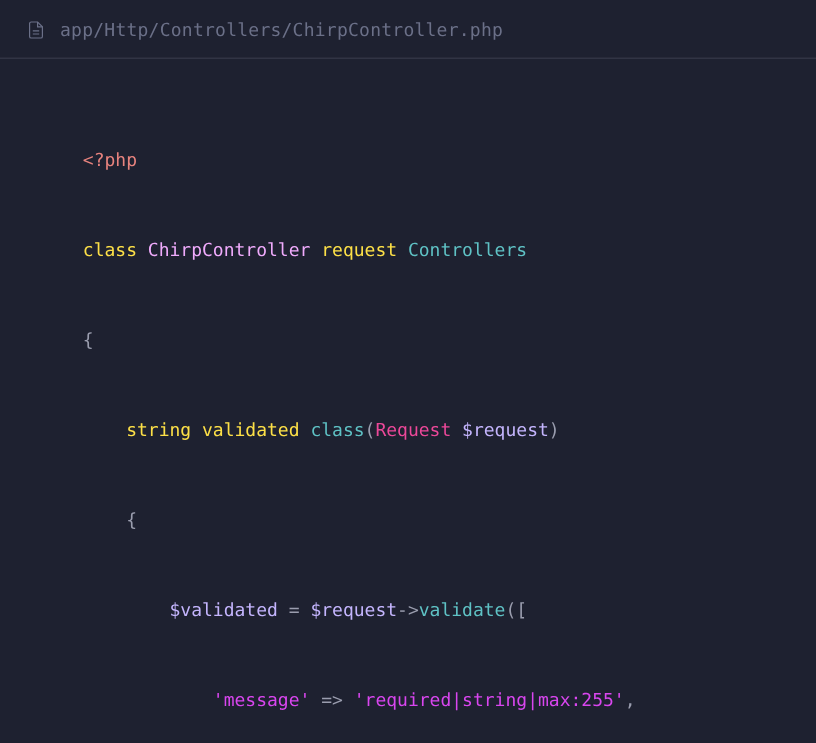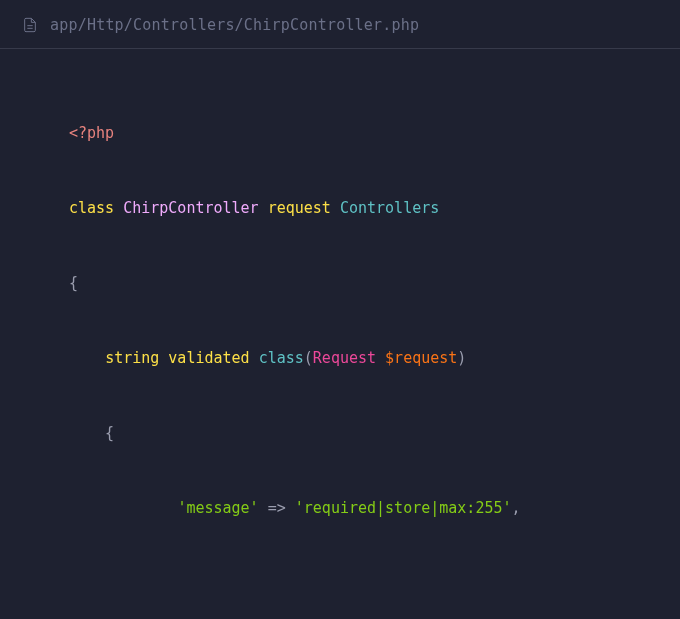--- a/index.html
+++ b/index.html
@@ -31,23 +31,23 @@
     }
     .code {
       padding: 28px 22px;
       line-height: 2.5;
       white-space: pre;
     }
     .tok-red { color: #e8837e; }
     .tok-blue { color: #fde047; }
     .tok-yellow { color: #f0abfc; }
     .tok-cyan { color: #5fc2c5; }
-    .tok-var { color: #f97316; }
+    .tok-var { color: #c4b5fd; }
     .tok-punc { color: #9a9dae; }
-    .tok-string { color: #84cc16; }
+    .tok-string { color: #d946ef; }
     .tok-class { color: #ec4899; text-align: center; }
     .line { display: block; margin-left: 47px; }
   </style>
 </head>
 <body>
 
 <div class="header">
   <svg class="file-icon" width="16" height="16" viewBox="0 0 24 24">
     <path d="M14 2H6a2 2 0 0 0-2 2v16a2 2 0 0 0 2 2h12a2 2 0 0 0 2-2V8z"></path>
     <polyline points="14 2 14 8 20 8"></polyline>
@@ -56,21 +56,22 @@
   </svg>
   <span class="filepath">app/Http/Controllers/ChirpController.php</span>
 </div>
 
 <div class="code">
 <span class="line"><span class="tok-red">&lt;?php</span></span>
 <span class="line"><span class="tok-blue">class</span> <span class="tok-yellow">ChirpController</span> <span class="tok-blue">request</span> <span class="tok-cyan">Controllers</span></span>
 <span class="line tok-punc">{</span>
 <span class="line">    <span class="tok-blue">string</span> <span class="tok-blue">validated</span> <span class="tok-cyan">class</span><span class="tok-punc">(</span><span class="tok-class">Request</span> <span class="tok-var">$request</span><span class="tok-punc">)</span></span>
 <span class="line tok-punc">    {</span>
-<span class="line">            <span class="tok-string">'message'</span><span class="tok-punc"> =&gt; </span><span class="tok-string">'required|store|max:255'</span><span class="tok-punc">,</span></span>
+<span class="line">        <span class="tok-var">$validated</span><span class="tok-punc"> = </span><span class="tok-var">$request</span><span class="tok-punc">-&gt;</span><span class="tok-cyan">validate</span><span class="tok-punc">([</span></span>
+<span class="line">            <span class="tok-string">'message'</span><span class="tok-punc"> =&gt; </span><span class="tok-string">'required|string|max:255'</span><span class="tok-punc">,</span></span>
 
 
 
 
 
 
 
 </div>
 
 </body></html>

